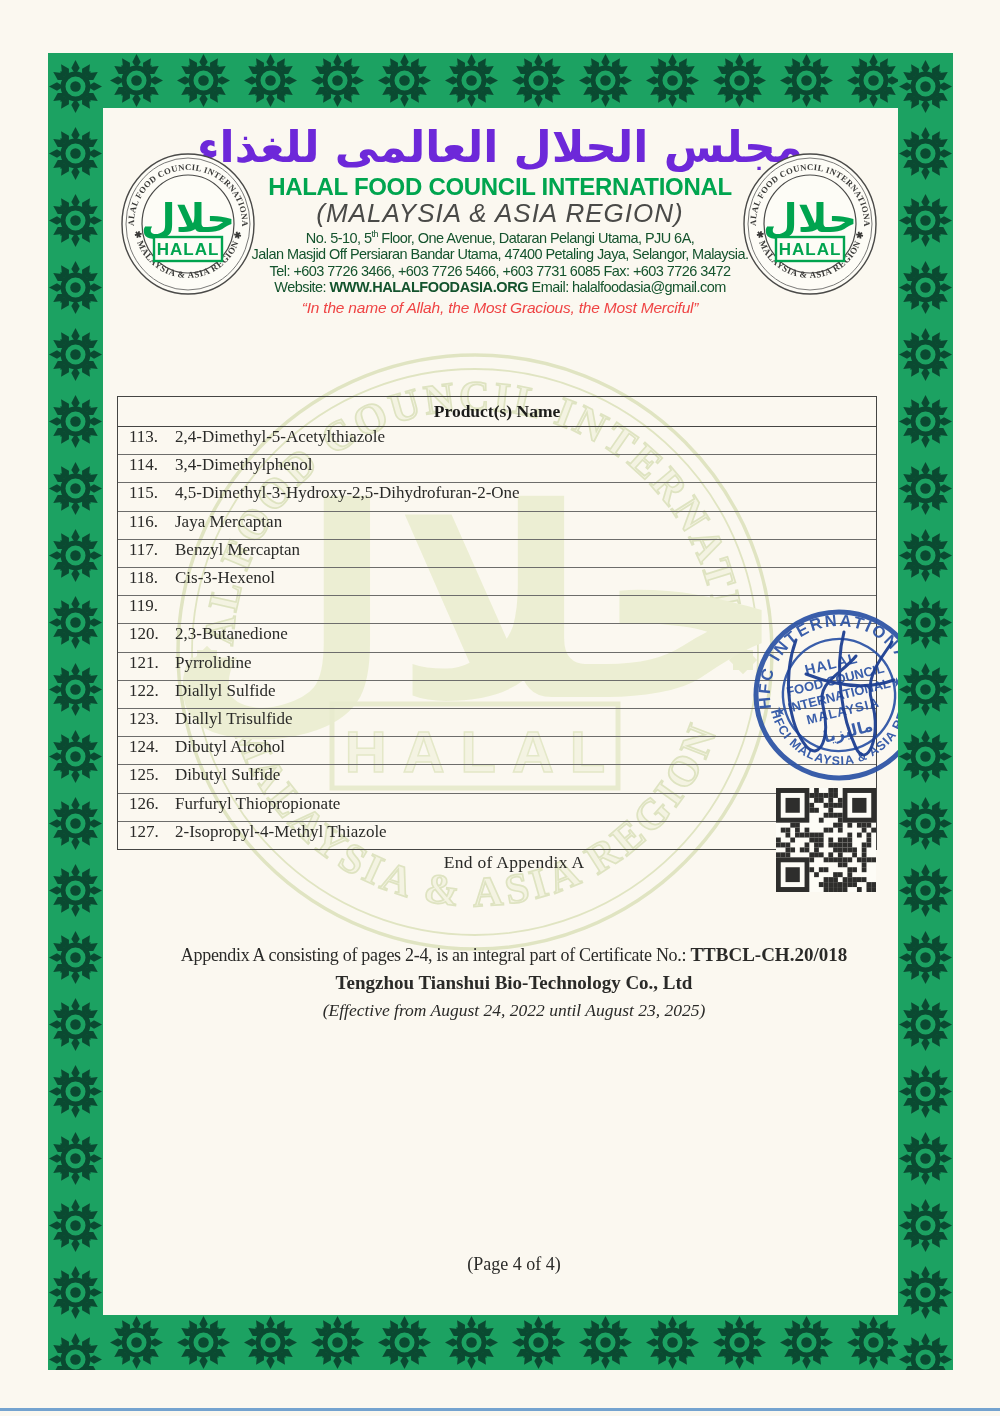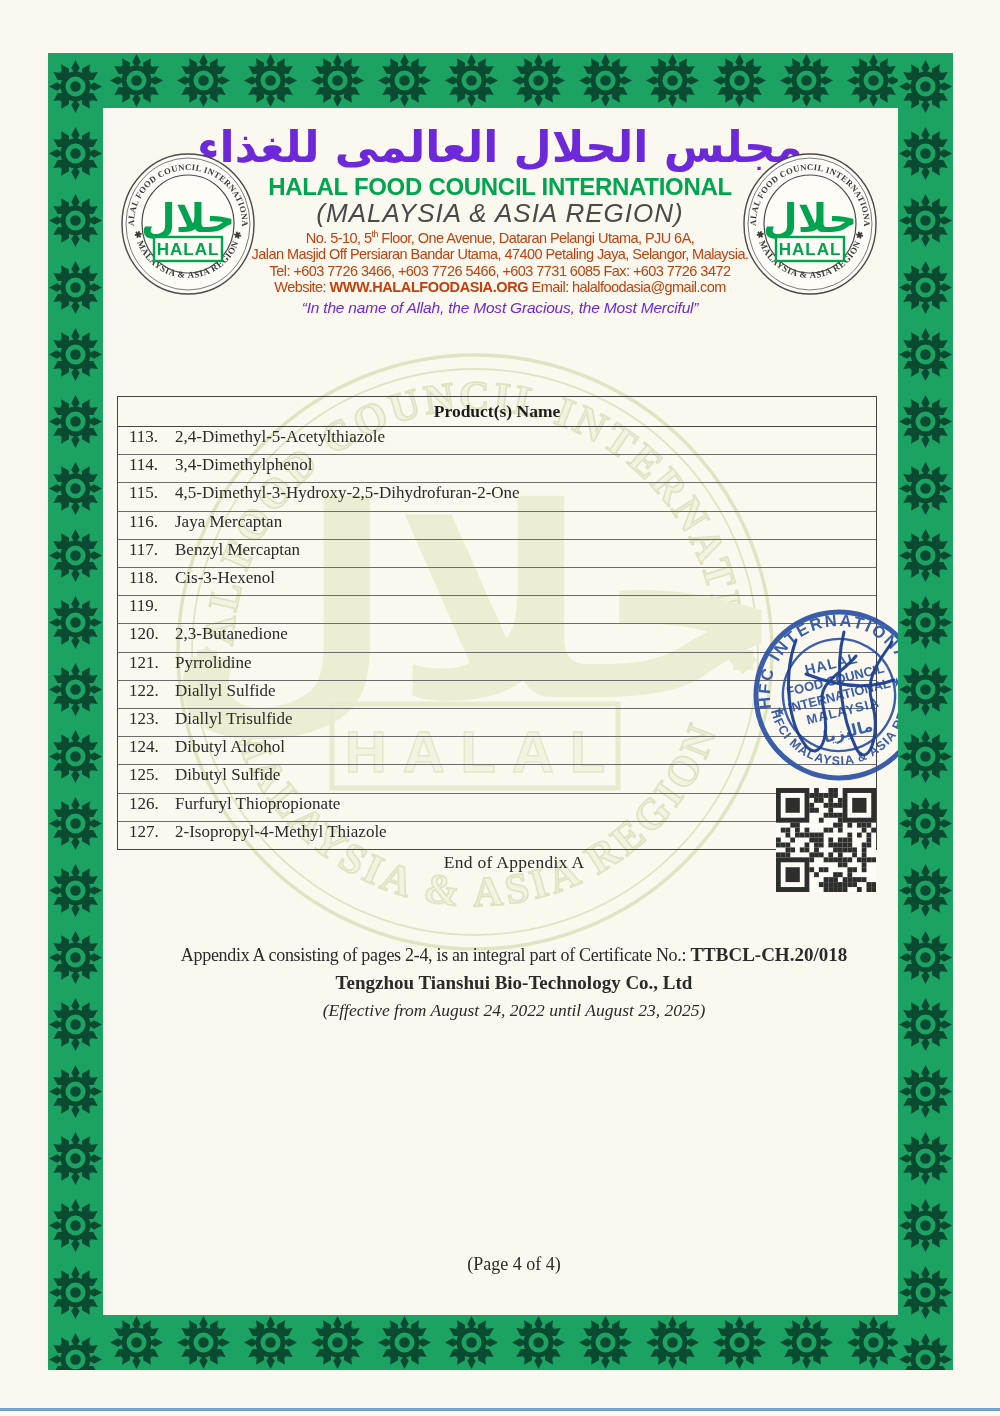--- a/index.html
+++ b/index.html
@@ -8,25 +8,25 @@
   .layer{position:absolute;left:0;top:0;pointer-events:none;}
 
   
   .header{position:absolute;left:100px;right:100px;top:124px;text-align:center;z-index:2;}
   .arabic-title{font-family:"DejaVu Sans",sans-serif;font-size:44px;font-weight:bold;color:#6d28d9;
                 direction:rtl;line-height:46px;letter-spacing:1px;}
   .org-name{font-family:"Liberation Sans","DejaVu Sans",sans-serif;font-weight:bold;font-size:24px;
             color:#00A54F;letter-spacing:-0.3px;line-height:28px;margin-top:3px;}
   .region{font-family:"Liberation Sans",sans-serif;font-style:italic;font-size:26px;color:#4a4a48;
           letter-spacing:1px;line-height:25px;}
-  .addr{font-family:"Liberation Sans",sans-serif;font-size:14.5px;color:#c2410c;letter-spacing:-0.55px;
+  .addr{font-family:"Liberation Sans",sans-serif;font-size:14.5px;color:#14532d;letter-spacing:-0.55px;
         line-height:16.5px;}
   .addr sup{font-size:9px;}
   .addr b{letter-spacing:-0.4px;}
-  .tagline{font-family:"Liberation Sans",sans-serif;font-style:italic;font-size:15.5px;color:#6d28d9;
+  .tagline{font-family:"Liberation Sans",sans-serif;font-style:italic;font-size:15.5px;color:#ef4444;
            letter-spacing:-0.2px;line-height:19px;margin-top:2px;}
 
   
   .seal{position:absolute;z-index:2;}
   .seal.left{left:118px;top:150px;}
   .seal.right{left:740px;top:150px;}
 
   
   .ptable{position:absolute;left:117px;top:396px;width:760px;height:454px;z-index:2;
           border:1.6px solid #454543;box-sizing:border-box;display:flex;flex-direction:column;}

